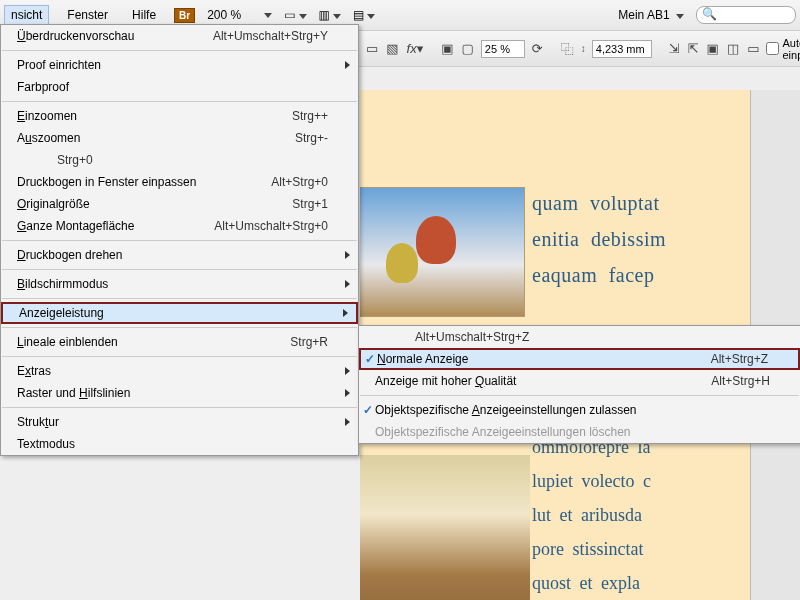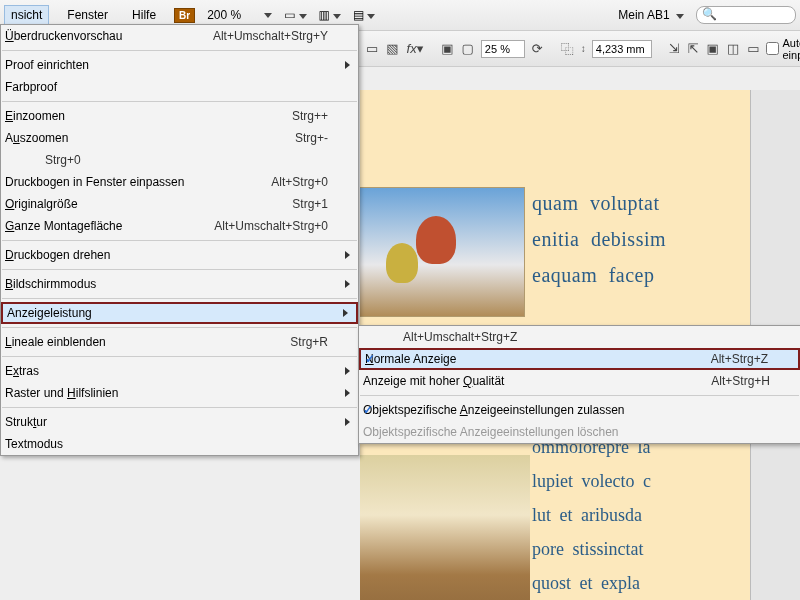--- a/index.html
+++ b/index.html
@@ -48,21 +48,21 @@
   .toolbar2 .small-input { width:48px;height:18px;border:1px solid #aaa;font-size:11px;padding:0 3px;background:#fff; }
   .toolbar2 .checkbox { display:flex;align-items:center;gap:3px;font-size:11px; }
 
   .menu {
     position:absolute;
     background:#f3f3f3;
     border:1px solid #999;
     box-shadow:2px 2px 4px rgba(0,0,0,.3);
   }
   .menu .row {
-    display:flex;align-items:center;height:22px;padding:0 30px 0 4px;position:relative;
+    display:flex;align-items:center;height:22px;padding:0 30px 0 16px;position:relative;
   }
   .menu .row.active { background:#d6e9fb;border:2px solid #7f1d1d; }
   .menu .label { flex:1; }
   .menu .shortcut { color:#333;margin-left:40px; }
   .menu .hr { height:1px;background:#ccc;margin:3px 1px; }
   .menu .arrow { position:absolute;right:8px;width:0;height:0;border-top:4px solid transparent;border-bottom:4px solid transparent;border-left:5px solid #333; }
   .menu .check { position:absolute;left:4px;color:#2a6fd6;font-weight:bold; }
   .menu .u { text-decoration: underline; }
   .disabled { color:#999 }
 

